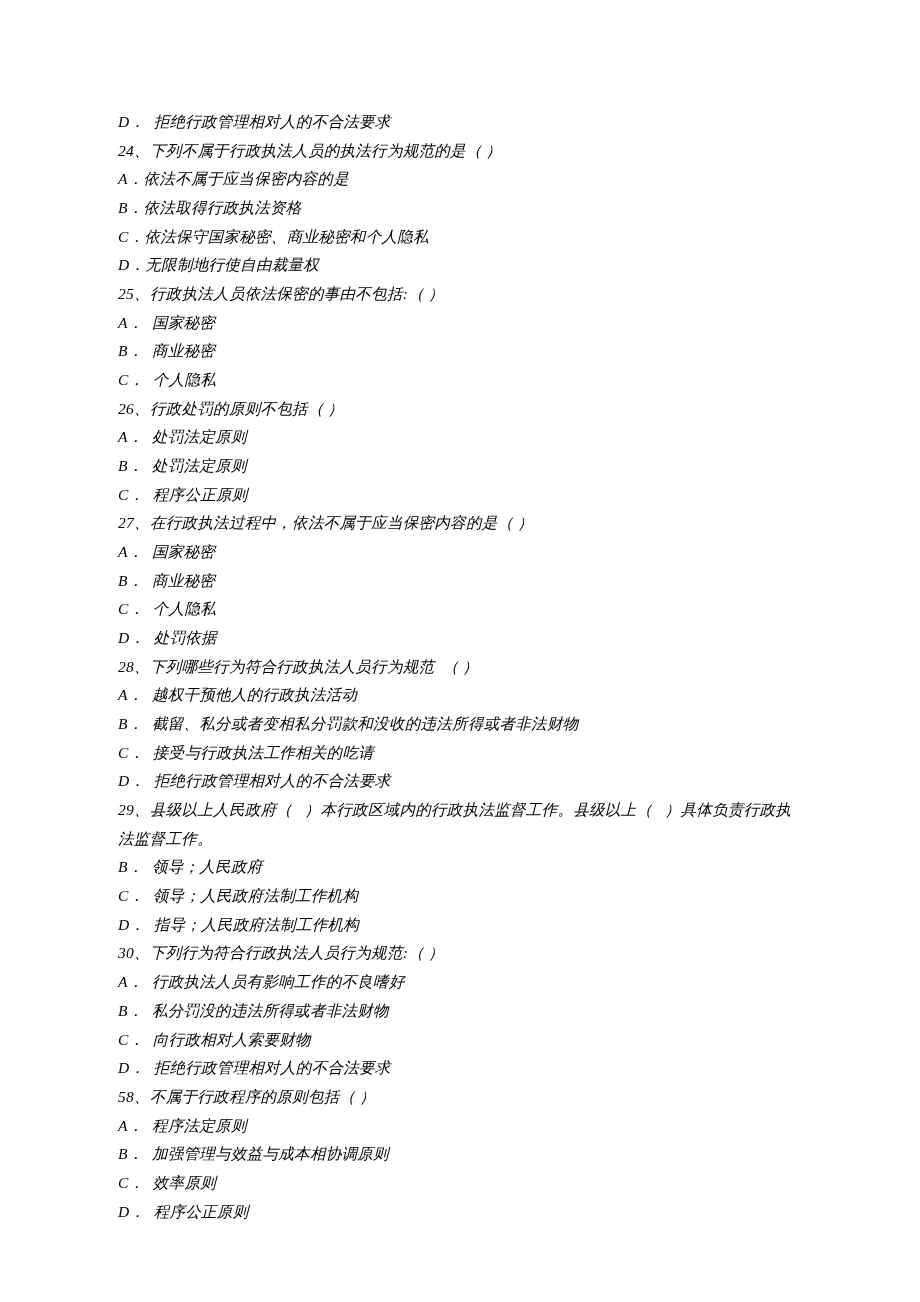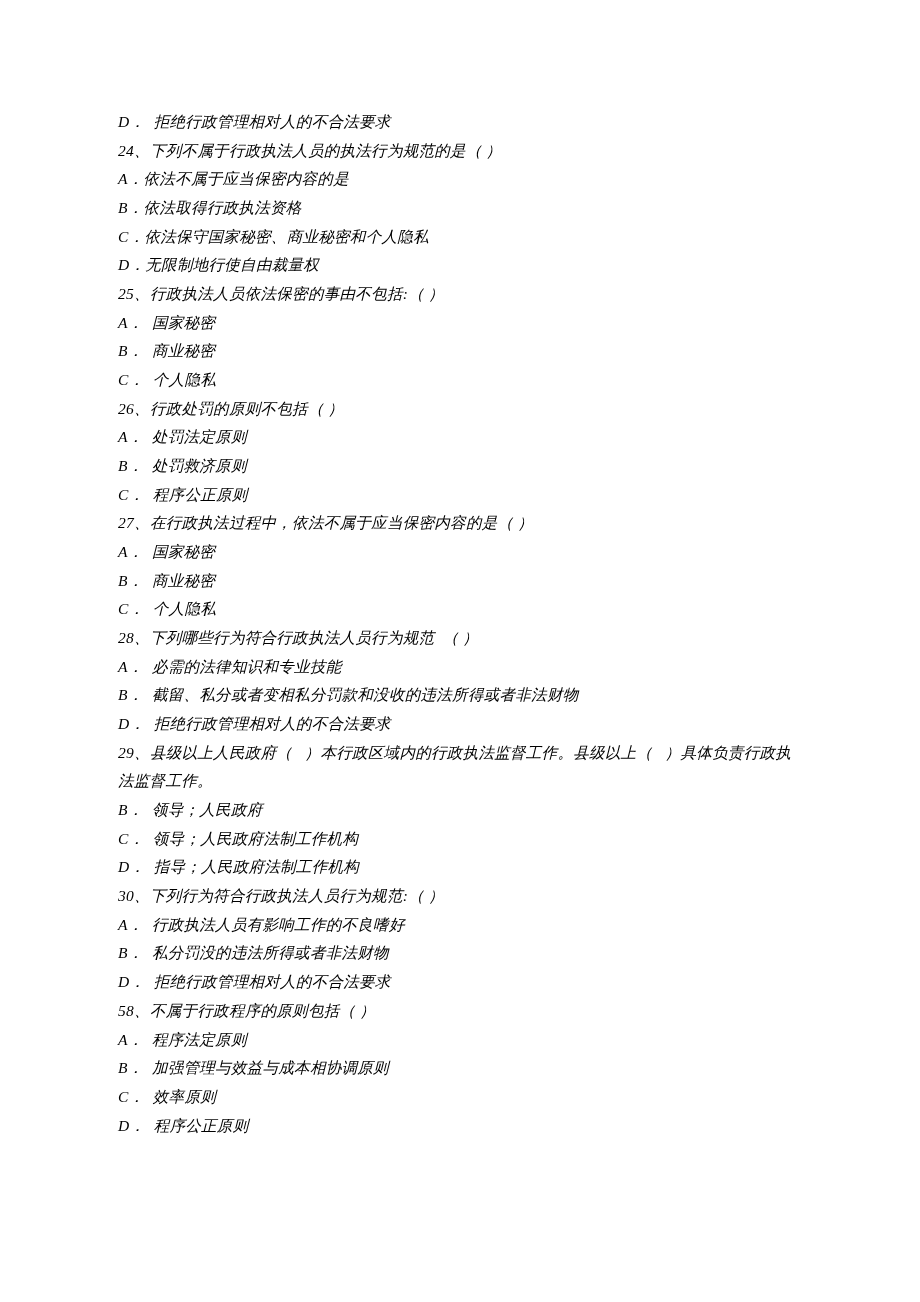--- a/index.html
+++ b/index.html
@@ -33,37 +33,40 @@
       <div class="line">A．依法不属于应当保密内容的是</div>
       <div class="line">B．依法取得行政执法资格</div>
       <div class="line">C．依法保守国家秘密、商业秘密和个人隐私</div>
       <div class="line">D．无限制地行使自由裁量权</div>
       <div class="line">25、行政执法人员依法保密的事由不包括:（ ）</div>
       <div class="line">A．  国家秘密</div>
       <div class="line">B．  商业秘密</div>
       <div class="line">C．  个人隐私</div>
       <div class="line">26、行政处罚的原则不包括（ ）</div>
       <div class="line">A．  处罚法定原则</div>
-      <div class="line">B．  处罚救济原则</div>
+      <div class="line">B．  处罚法定原则</div>
       <div class="line">C．  程序公正原则</div>
       <div class="line">27、在行政执法过程中，依法不属于应当保密内容的是（ ）</div>
       <div class="line">A．  国家秘密</div>
       <div class="line">B．  商业秘密</div>
       <div class="line">C．  个人隐私</div>
+      <div class="line">D．  处罚依据</div>
       <div class="line">28、下列哪些行为符合行政执法人员行为规范  （ ）</div>
-      <div class="line">A．  必需的法律知识和专业技能</div>
+      <div class="line">A．  越权干预他人的行政执法活动</div>
       <div class="line">B．  截留、私分或者变相私分罚款和没收的违法所得或者非法财物</div>
+      <div class="line">C．  接受与行政执法工作相关的吃请</div>
       <div class="line">D．  拒绝行政管理相对人的不合法要求</div>
       <div class="line">29、县级以上人民政府（   ）本行政区域内的行政执法监督工作。县级以上（   ）具体负责行政执法监督工作。</div>
       <div class="line">B．  领导；人民政府</div>
       <div class="line">C．  领导；人民政府法制工作机构</div>
       <div class="line">D．  指导；人民政府法制工作机构</div>
       <div class="line">30、下列行为符合行政执法人员行为规范:（ ）</div>
       <div class="line">A．  行政执法人员有影响工作的不良嗜好</div>
       <div class="line">B．  私分罚没的违法所得或者非法财物</div>
+      <div class="line">C．  向行政相对人索要财物</div>
       <div class="line">D．  拒绝行政管理相对人的不合法要求</div>
       <div class="line">58、不属于行政程序的原则包括（ ）</div>
       <div class="line">A．  程序法定原则</div>
       <div class="line">B．  加强管理与效益与成本相协调原则</div>
       <div class="line">C．  效率原则</div>
       <div class="line">D．  程序公正原则</div>
     </div>
 </div>
 
 </body></html>

